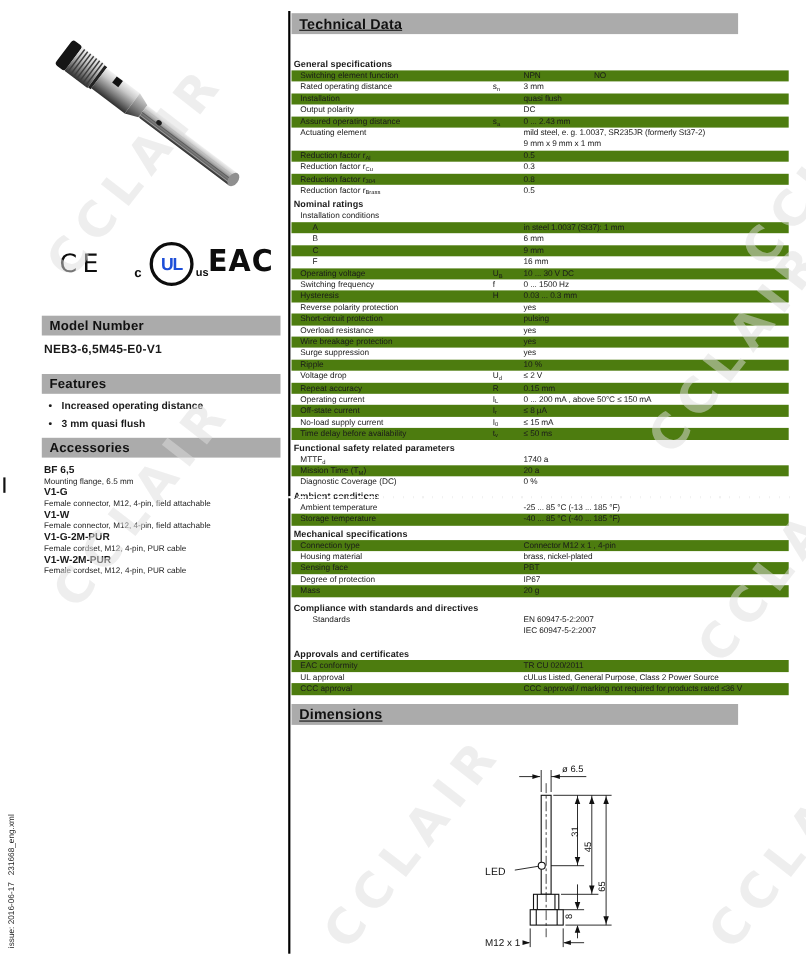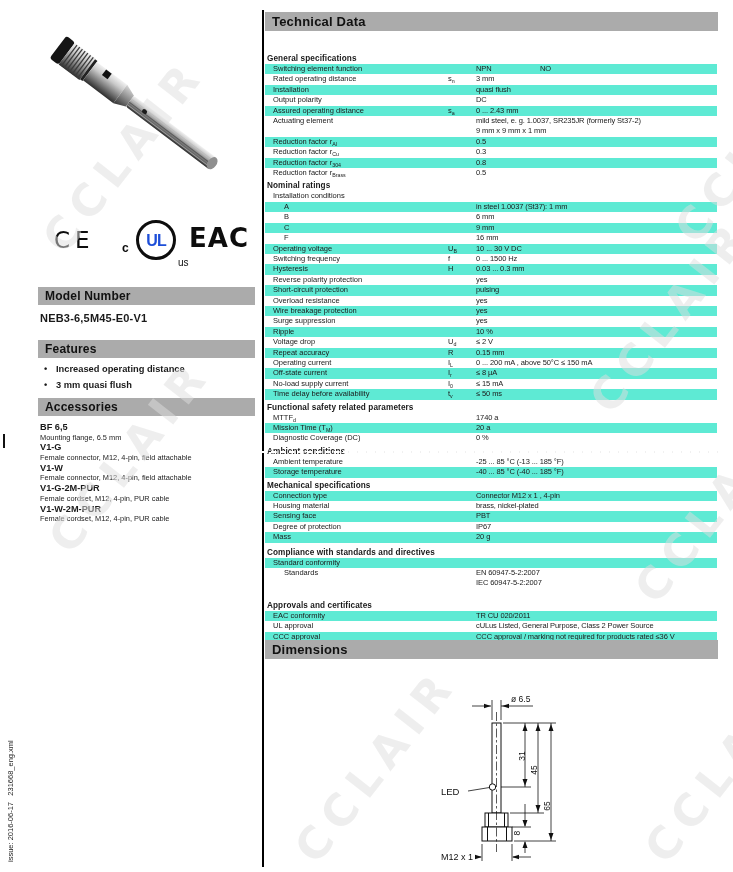--- a/index.html
+++ b/index.html
@@ -43,39 +43,39 @@
     position:absolute; left:16px; top:16px; font-family:"DejaVu Sans", sans-serif;
     font-size:23px; letter-spacing:5px; color:#0d0d0d; font-weight:500;
   }
   .ul-mark { position:absolute; left:74px; top:6px; width:92px; height:52px; }
   .ul-circle {
     position:absolute; left:24px; top:3px; width:40px; height:40px; border:3px solid #0d0d0d;
     border-radius:50%; text-align:center; font-weight:bold; background:#fff;
   }
   .ul-inner { font-size:16px; line-height:36px; letter-spacing:-1px; color:#1d4ed8; }
   .ul-c  { position:absolute; left:10px; top:24px; font-size:12px; font-weight:bold; color:#0d0d0d; }
-  .ul-us { position:absolute; left:66px; top:40px; font-size:10px; font-weight:normal; color:#0d0d0d; }
+  .ul-us { position:absolute; left:66px; top:26px; font-size:10px; font-weight:bold; color:#0d0d0d; }
   .eac-mark {
     position:absolute; right:6px; top:12px; font-family:"DejaVu Sans", sans-serif;
     font-size:26px; font-weight:bold; letter-spacing:1px; color:#0d0d0d; transform:scaleY(1.05);
   }
   
   .right-col { position:absolute; left:265px; top:12px; width:457px; z-index:3; }
-  .band.big { width:453px; height:19px; line-height:19px; font-size:13px; }
+  .band.big { width:406px; height:19px; line-height:19px; font-size:13px;text-decoration:underline; }
   .spec-table { margin-top:20px; }
   .spec-header {
     position:relative; font-size:8.2px; font-weight:bold; height:13px;
     padding:3px 0 0 2px; line-height:10px; letter-spacing:.1px;
   }
   .dash-line {
     position:absolute; left:-3px; right:0; top:7px; height:2.4px;
     background:repeating-linear-gradient(90deg, #fff 0 5px, rgba(238,238,238,.85) 5px 6px, rgba(255,255,255,0) 6px 9px);
   }
   .spec-row { display:flex; align-items:flex-start; min-height:10.4px; width:452px; }
-  .spec-row.shaded { background:#5eead4; }
+  .spec-row.shaded { background:#4d7c0f; }
   .spec-label { width:183px; padding-left:8px; font-size:7.5px; line-height:10.4px; }
   .spec-label.ind1 { padding-left:19px; }
   .spec-sym { width:28px; font-size:7.5px; line-height:10.4px; }
   .spec-value { flex:1; font-size:7.5px; line-height:10.4px; white-space:pre-line; padding-right:6px; letter-spacing:-0.1px; }
   .spec-value .v1 { display:inline-block; width:64px; }
   sub { font-size:5.3px; line-height:0; vertical-align:-1.5px; }
   .sec-gap2 { margin-top:2px; } .sec-gap9 { margin-top:9px; }
   .dims-band { position:absolute; top:628px; left:0; }
   .dims-svg { position:absolute; top:648px; left:0; }
   text { font-family:"Liberation Sans", sans-serif; fill:#111; }
@@ -393,25 +393,20 @@
           <span class="spec-label">Degree of protection</span>
           <span class="spec-sym"></span>
           <span class="spec-value">IP67</span>
         </div>
         <div class="spec-row shaded">
           <span class="spec-label">Mass</span>
           <span class="spec-sym"></span>
           <span class="spec-value">20 g</span>
         </div>
         <div class="spec-header sec-gap2"><span>Compliance with standards and directives</span></div>
-        <div class="spec-row shaded">
-          <span class="spec-label">Standard conformity</span>
-          <span class="spec-sym"></span>
-          <span class="spec-value"></span>
-        </div>
         <div class="spec-row">
           <span class="spec-label ind1">Standards</span>
           <span class="spec-sym"></span>
           <span class="spec-value">EN 60947-5-2:2007
 IEC 60947-5-2:2007</span>
         </div>
         <div class="spec-header sec-gap9"><span>Approvals and certificates</span></div>
         <div class="spec-row shaded">
           <span class="spec-label">EAC conformity</span>
           <span class="spec-sym"></span>

